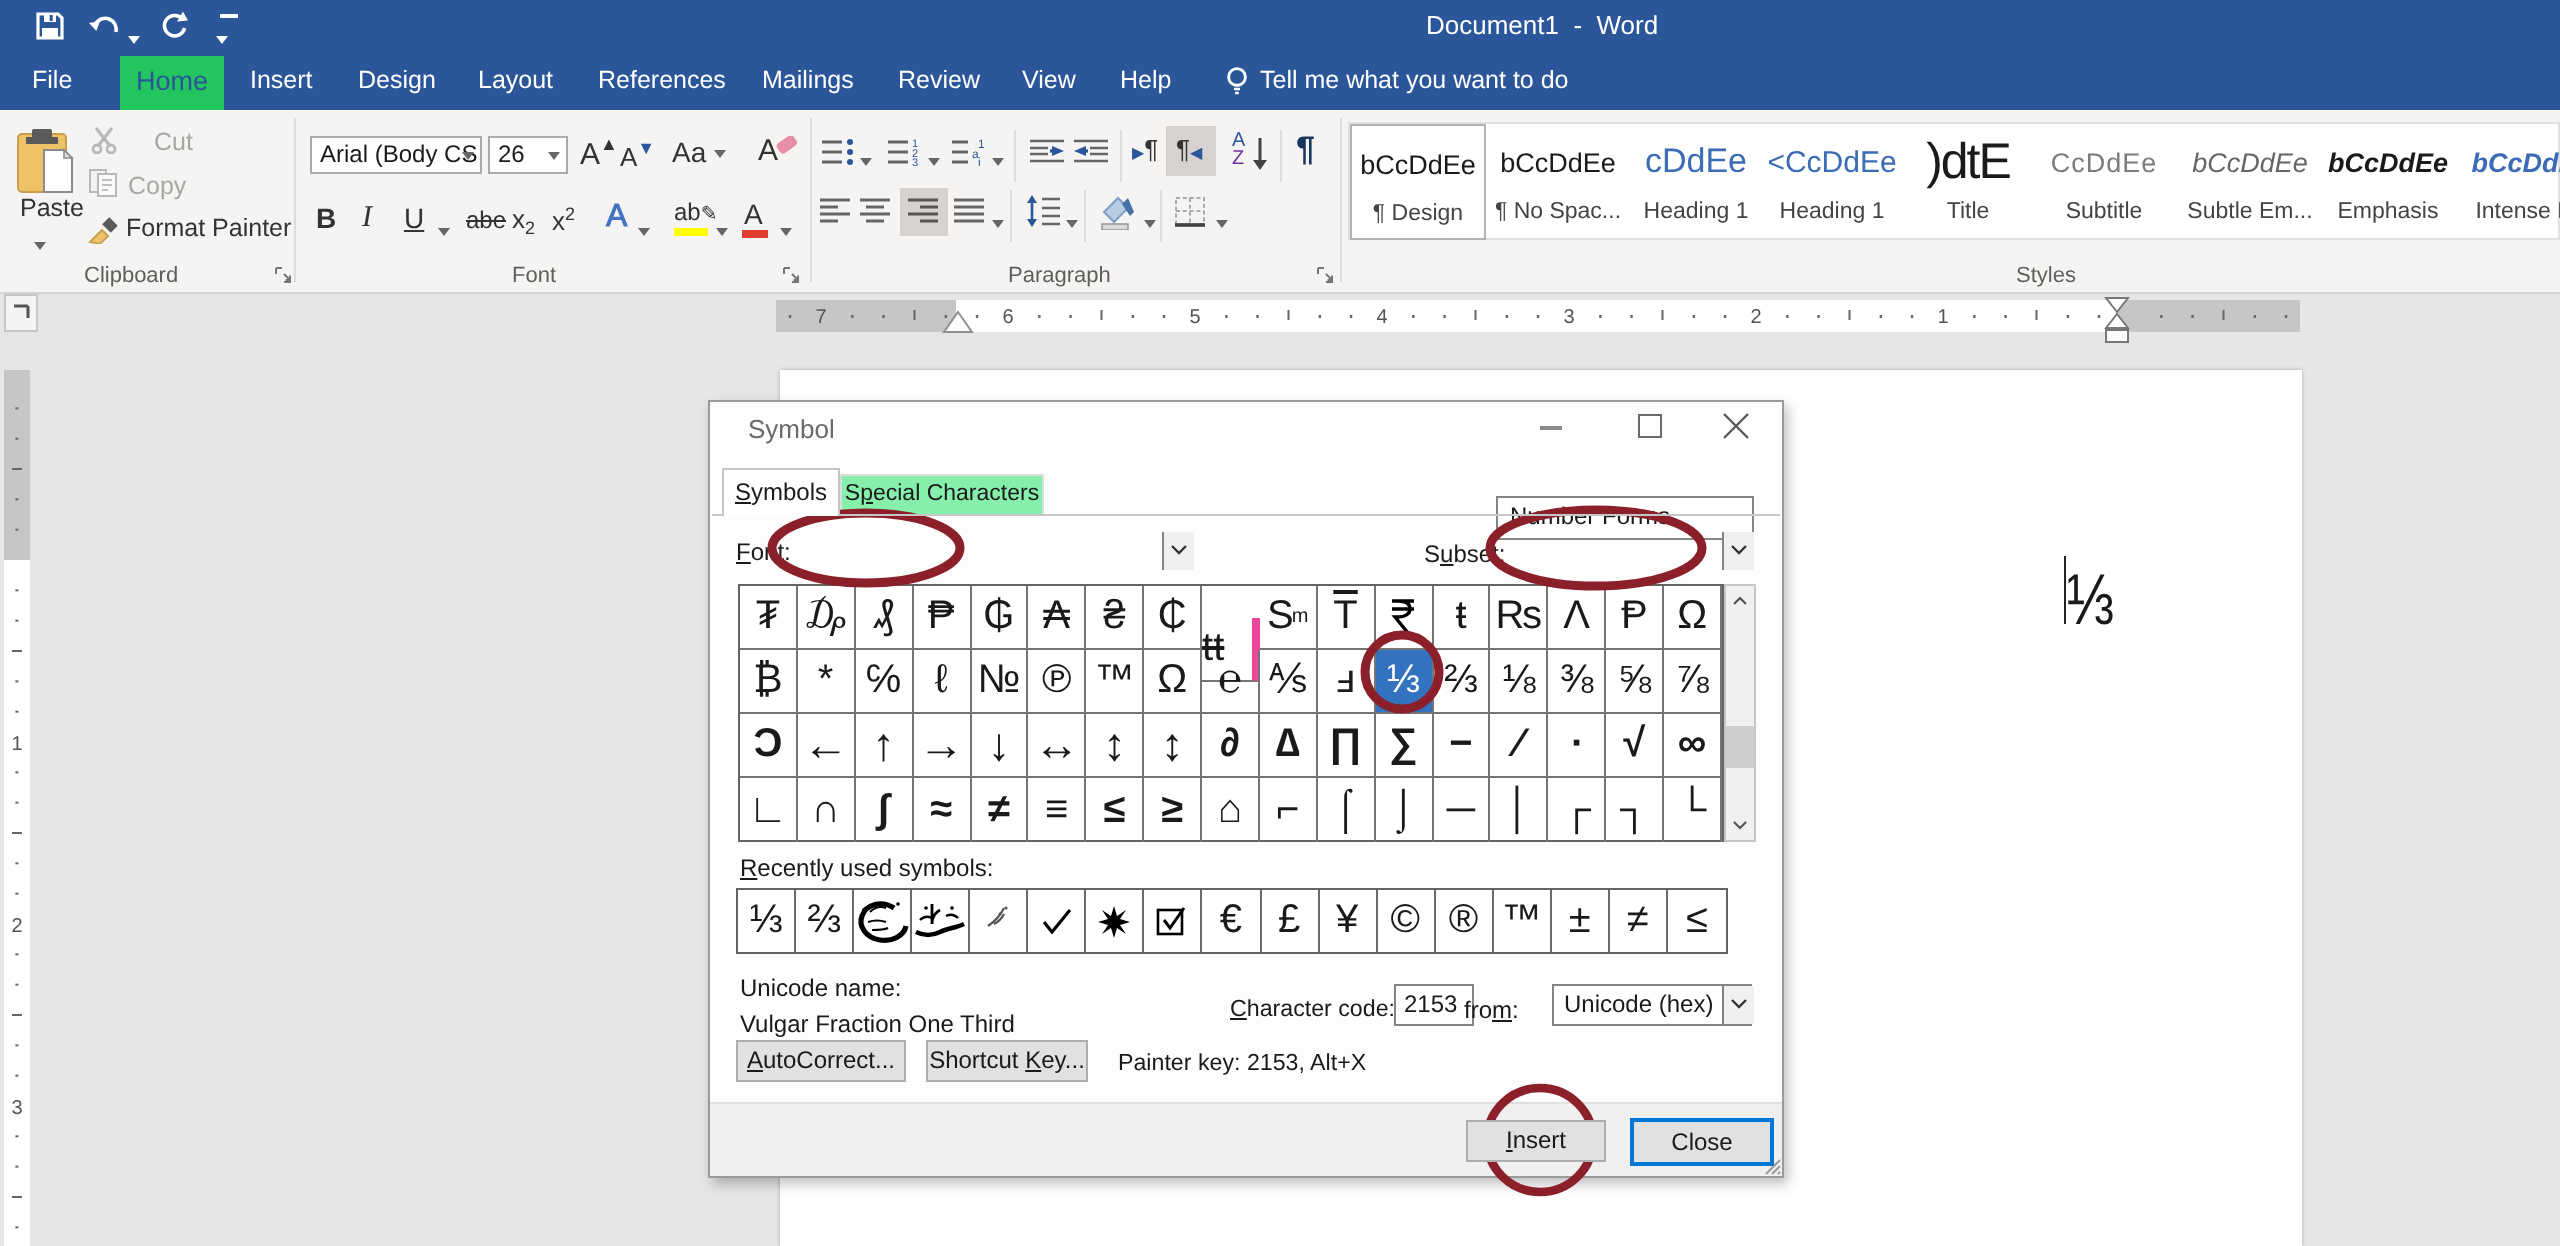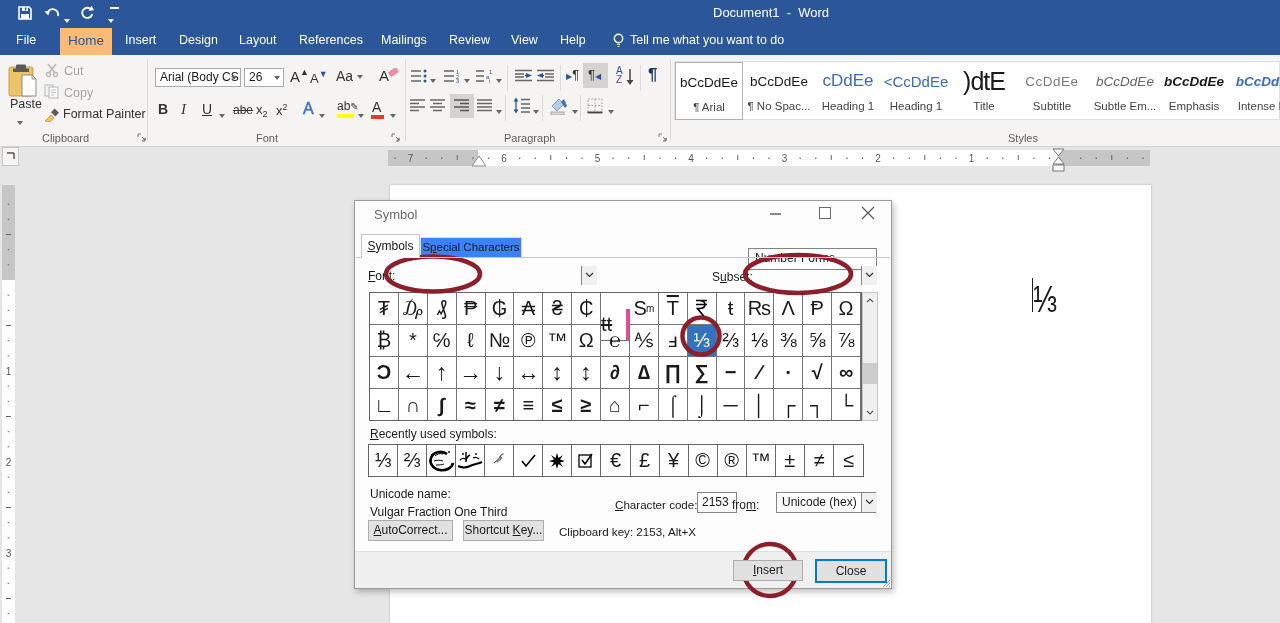--- a/index.html
+++ b/index.html
@@ -7,21 +7,21 @@
 body { font-family:"Liberation Sans", sans-serif; position:relative; background:#e6e6e6; }
 .abs { position:absolute; }
 
 
 #titlebar { left:0; top:0; width:1280px; height:26px; background:#2b579a; }
 #titletext { left:713px; top:5px; color:#fff; font-size:13px; }
 
 
 #menubar { left:0; top:26px; width:1280px; height:29px; background:#2b579a; }
 .mtab { position:absolute; top:0; height:29px; color:#fff; font-size:12.5px; line-height:29px; }
-#hometab { left:60px; top:28px; width:52px; height:27px; background:#fdba74; color:#2b579a; text-align:center; line-height:26px; font-size:13.5px; }
+#hometab { left:60px; top:28px; width:52px; height:27px; background:#22c55e; color:#2b579a; text-align:center; line-height:26px; font-size:13.5px; }
 
 
 #ribbon { left:0; top:55px; width:1280px; height:92px; background:#f5f4f2; border-bottom:1px solid #d4d4d4; }
 .gsep { position:absolute; top:4px; width:1px; height:82px; background:#dcdcdc; }
 .glabel { position:absolute; top:77px; font-size:11px; color:#605e5c; }
 .launcher { position:absolute; top:78px; width:10px; height:10px; }
 .rbtn-gray { background:#d5d2cf; }
 .dis { color:#a8a6a4; }
 .caret { display:inline-block; width:0; height:0; border-left:3px solid transparent; border-right:3px solid transparent; border-top:4px solid #666; vertical-align:middle; }
 .caretw { border-top-color:#fff; }
@@ -37,21 +37,21 @@
 #hruler { position:absolute; left:388px; top:3px; width:762px; height:16px; background:#fff; }
 .rulgray { position:absolute; top:0; height:16px; background:#c6c6c6; }
 #vruler { position:absolute; left:2px; top:38px; width:13px; height:438px; background:#fff; }
 #tabsel { position:absolute; left:2px; top:0px; width:17px; height:19px; background:#f5f4f2; border:1px solid #c6c6c6; }
 #frac { position:absolute; left:1033px; top:132px; font-size:36px; color:#1a1a1a; transform:scaleX(0.8); transform-origin:left top; }
 #cursor { position:absolute; left:1032px; top:131px; width:1px; height:34px; background:#222; }
 
 
 #dialog { left:354px; top:200px; width:538px; height:389px; background:#fdfdfd; border:1px solid #9a9a9a; box-shadow:2px 3px 6px rgba(0,0,0,0.25); }
 #dlgtitle { left:20px; top:7px; font-size:13px; color:#6a6a6a; }
-.tab { position:absolute; font-size:12px; color:#1a1a1a; border:1px solid #dcdcdc; border-bottom:none; background:#3b82f6; }
+.tab { position:absolute; font-size:12px; color:#1a1a1a; border:1px solid #dcdcdc; border-bottom:none; background:#86efac; }
 .field { position:absolute; background:#fff; border:1px solid #848484; font-size:12px; color:#1a1a1a; }
 .ddbtn { position:absolute; width:16px; background:#f0f0f0; border-left:1px solid #848484; }
 .ddbtn svg { display:block; margin:3px auto 0; }
 .btn { position:absolute; background:#e1e1e1; border:1px solid #adadad; font-size:12px; color:#1a1a1a; text-align:center; }
 u.ak { text-decoration:underline; }
 #footer { left:1px; top:351px; width:536px; height:37px; background:#f0f0f0; border-top:1px solid #dfdfdf; }
 </style>
 </head>
 <body>
 
@@ -105,21 +105,21 @@
       <path d="M14 11h10l4 4v17H14z" fill="#fff" stroke="#8b8b8b"></path>
       <path d="M24 11v4h4z" fill="#e0e0e0" stroke="#8b8b8b" stroke-width="0.8"></path>
     </svg>
   <div class="abs" style="left:8px;top:42px;width:36px;text-align:center;font-size:12.5px;color:#333">Paste</div>
   <div class="abs" style="left:17px;top:60px"><div class="caret"></div></div>
   <svg class="abs" style="left:45px;top:8px" width="15" height="14" viewBox="0 0 15 14">
       <path d="M3 1l7 9M11 1l-7 9" stroke="#b8b8b8" stroke-width="1.5" fill="none"></path>
       <circle cx="3.5" cy="11.5" r="2" fill="none" stroke="#b8b8b8" stroke-width="1.4"></circle>
       <circle cx="10.5" cy="11.5" r="2" fill="none" stroke="#b8b8b8" stroke-width="1.4"></circle>
     </svg>
-  <div class="abs dis" style="left:64px;top:9px;font-size:12.5px">Cut</div>
+  <div class="abs dis" style="left:77px;top:9px;font-size:12.5px">Cut</div>
   <svg class="abs" style="left:44px;top:29px" width="16" height="15" viewBox="0 0 16 15">
       <rect x="1" y="1" width="8" height="11" fill="#f2f2f2" stroke="#b8b8b8"></rect>
       <rect x="5" y="3" width="9" height="11" fill="#fafafa" stroke="#b8b8b8"></rect>
       <path d="M7 6h5M7 8.5h5M7 11h3" stroke="#c0c0c0"></path>
     </svg>
   <div class="abs dis" style="left:64px;top:31px;font-size:12.5px">Copy</div>
   <svg class="abs" style="left:44px;top:53px" width="16" height="14" viewBox="0 0 16 14">
       <path d="M1 13l6-6 3 3-4 4z" fill="#f0c36a" stroke="#caa052"></path>
       <rect x="8" y="2" width="6" height="5" fill="#5a5a5a" transform="rotate(45 11 4.5)"></rect>
     </svg>
@@ -245,21 +245,21 @@
   <div class="glabel" style="left:504px">Paragraph</div>
   <svg class="launcher" style="left:658px" width="10" height="10" viewBox="0 0 10 10">
       <path d="M1 1v3M1 1h3M8 5v3h-3M5 4l3 3M8 7v-2.2M8 7h-2.2" stroke="#777" fill="none"></path>
     </svg>
   <div class="gsep" style="left:670px"></div>
 
   <div id="stylesgroup">
     <div class="abs" style="left:674px;top:6px;width:606px;height:59px;background:#fff;border:1px solid #e0e0e0"></div>
     <div class="stylecard" style="left:675px;width:68px;border:1px solid #b5b2af;background:#fff">
       <div class="prev" style="font-size:13.5px;color:#1a1a1a">bCcDdEe</div>
-      <div class="lab">¶ Arial</div>
+      <div class="lab">¶ Design</div>
     </div>
     <div class="stylecard" style="left:746px;width:66px">
       <div class="prev" style="font-size:13.5px;color:#1a1a1a">bCcDdEe</div>
       <div class="lab">¶ No Spac...</div>
     </div>
     <div class="stylecard" style="left:816px;width:64px">
       <div class="prev" style="font-size:17px;color:#3b6cb5">cDdEe</div>
       <div class="lab">Heading 1</div>
     </div>
     <div class="stylecard" style="left:884px;width:64px">
@@ -570,21 +570,21 @@
   <div class="abs" style="left:378px;top:298px">fro<u class="ak">m</u>:</div>
   <div class="field" style="left:422px;top:292px;width:100px;height:21px;line-height:19px"><span style="margin-left:5px">Unicode (hex)</span></div>
   <div class="ddbtn" style="left:507px;top:293px;height:19px">
       <svg width="9" height="6" viewBox="0 0 9 6" style="margin-top:6px">
         <path d="M1 1l3.5 3.5L8 1" stroke="#333" fill="none" stroke-width="1.2"></path>
       </svg>
     </div>
 
   <div class="btn" style="left:14px;top:320px;width:85px;height:21px;line-height:19px"><u class="ak">A</u>utoCorrect...</div>
   <div class="btn" style="left:109px;top:320px;width:81px;height:21px;line-height:19px">Shortcut <u class="ak">K</u>ey...</div>
-  <div class="abs" style="left:205px;top:325px;font-size:11.6px">Clipboard key: 2153, Alt+X</div>
+  <div class="abs" style="left:205px;top:325px;font-size:11.6px">Painter key: 2153, Alt+X</div>
 
   <div class="abs" id="footer"></div>
   <div class="btn" style="left:379px;top:360px;width:70px;height:21px;line-height:19px;z-index:2"><u class="ak">I</u>nsert</div>
   <div class="abs" style="left:461px;top:359px;width:72px;height:24px;border:2px solid #0078d7;background:#e1e1e1;text-align:center;font-size:12px;line-height:20px;z-index:2">Close</div>
   <svg class="abs" style="left:528px;top:379px;z-index:3" width="9" height="9" viewBox="0 0 9 9">
       <path d="M8 1L1 8M8 4L4 8M8 7L7 8" stroke="#999" stroke-width="1"></path>
     </svg>
 </div>
 
 <svg class="abs" id="annot" width="1280" height="623" style="left:0;top:0;pointer-events:none">

